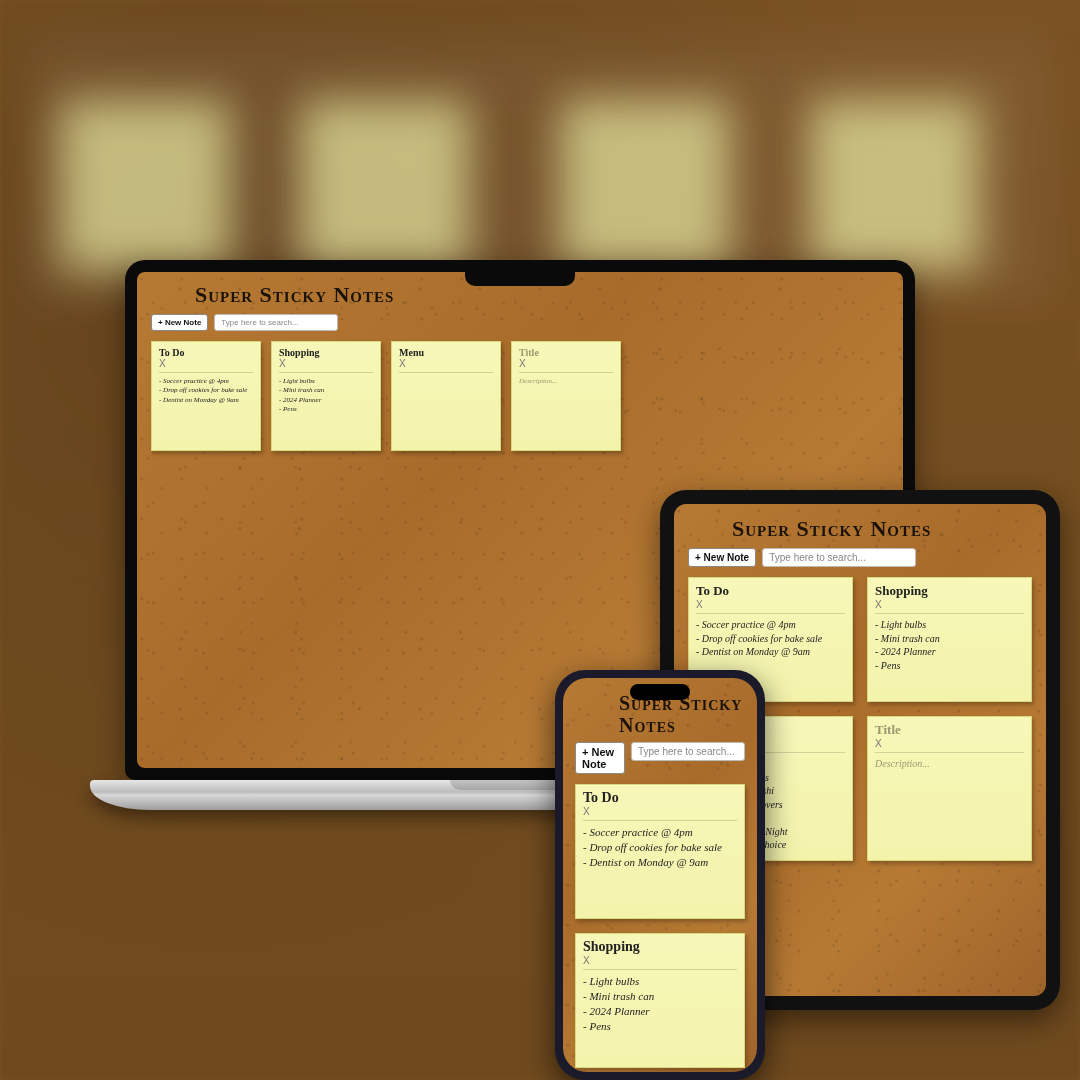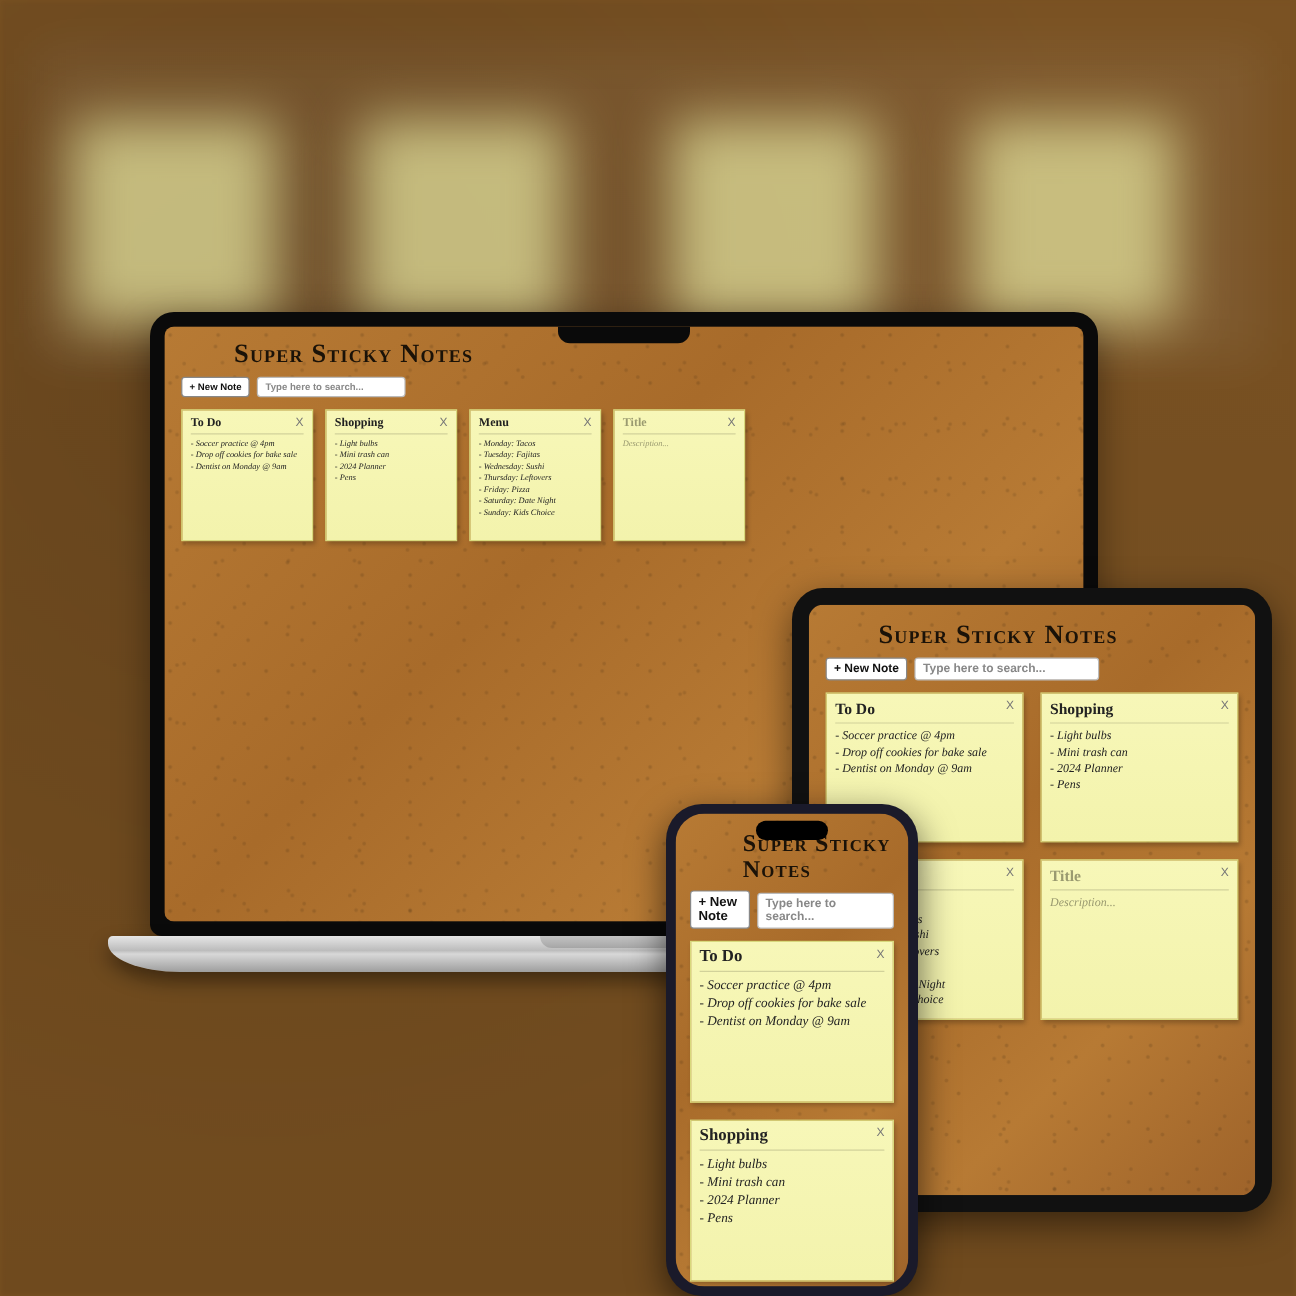--- a/index.html
+++ b/index.html
@@ -94,42 +94,42 @@
   
   .app{position:absolute;inset:0;}
   .app .pad{padding:10px 14px 14px;}
   .app-title{
     font-family:"Comic Sans MS","Brush Script MT",cursive;
     font-weight:900;letter-spacing:1px;color:#1a1208;
     text-transform:none;
     font-variant:small-caps;
     margin-left:44px;
   }
-  .toolbar{display:flex;gap:6px;align-items:flex-end;margin:6px 0 10px;}
+  .toolbar{display:flex;gap:6px;align-items:flex-start;margin:6px 0 10px;}
   .btn-new{
     background:#fff;border:1px solid #888;border-radius:3px;
     font-size:9px;padding:3px 6px;font-weight:700;color:#111;
   }
   .search{
     background:#fff;border:1px solid #bbb;border-radius:3px;
-    font-size:9px;padding:3px 6px;color:#888;flex:0 0 auto;font-weight:bold;
+    font-size:9px;padding:3px 6px;color:#888;flex:0 0 auto;
   }
   .notes-row{display:flex;gap:10px;flex-wrap:wrap;}
   .notes-col{display:flex;flex-direction:column;gap:14px;}
   .notes-grid2{display:grid;grid-template-columns:1fr 1fr;gap:14px;}
   .note{
     background:linear-gradient(#f7f7b8,#f3f3ac);
     border:1px solid #d8d87c;
     box-shadow:2px 3px 4px rgba(0,0,0,0.25);
     position:relative;
     padding:5px 7px 8px;
     font-family:"Comic Sans MS","Segoe Script",cursive;
     color:#222;
   }
-  .note .head{display:flex;justify-content:space-between;align-items:flex-start;border-bottom:1px solid rgba(0,0,0,0.15);padding-bottom:3px;margin-bottom:4px;}
+  .note .head{display:flex;justify-content:space-between;align-items:flex-start;border-bottom:1px solid rgba(0,0,0,0.15);padding-bottom:3px;margin-bottom:4px;flex-direction:column;}
   .note .title{font-weight:700;}
   .note .close{font-size:10px;color:#777;font-family:sans-serif;}
   .note .body{font-size:9px;line-height:1.35;white-space:pre-line;font-style:italic;}
   .note.placeholder .title{color:#9a9a70;}
   .note.placeholder .body{color:#9a9a70;}
   
   .laptop .app-title{font-size:22px;}
   .laptop .search{width:110px;}
   .laptop .note{width:94px;min-height:95px;}
   .laptop .note .title{font-size:10px;}
@@ -192,27 +192,20 @@
               <div class="body">- Light bulbs
 - Mini trash can
 - 2024 Planner
 - Pens</div>
             </div>
             <div class="note">
               <div class="head">
                 <span class="title">Menu</span>
                 <span class="close">X</span>
               </div>
-              <div class="body">- Monday: Tacos
-- Tuesday: Fajitas
-- Wednesday: Sushi
-- Thursday: Leftovers
-- Friday: Pizza
-- Saturday: Date Night
-- Sunday: Kids Choice</div>
             </div>
             <div class="note placeholder">
               <div class="head">
                 <span class="title">Title</span>
                 <span class="close">X</span>
               </div>
               <div class="body">Description...</div>
             </div>
           </div>
         </div>

